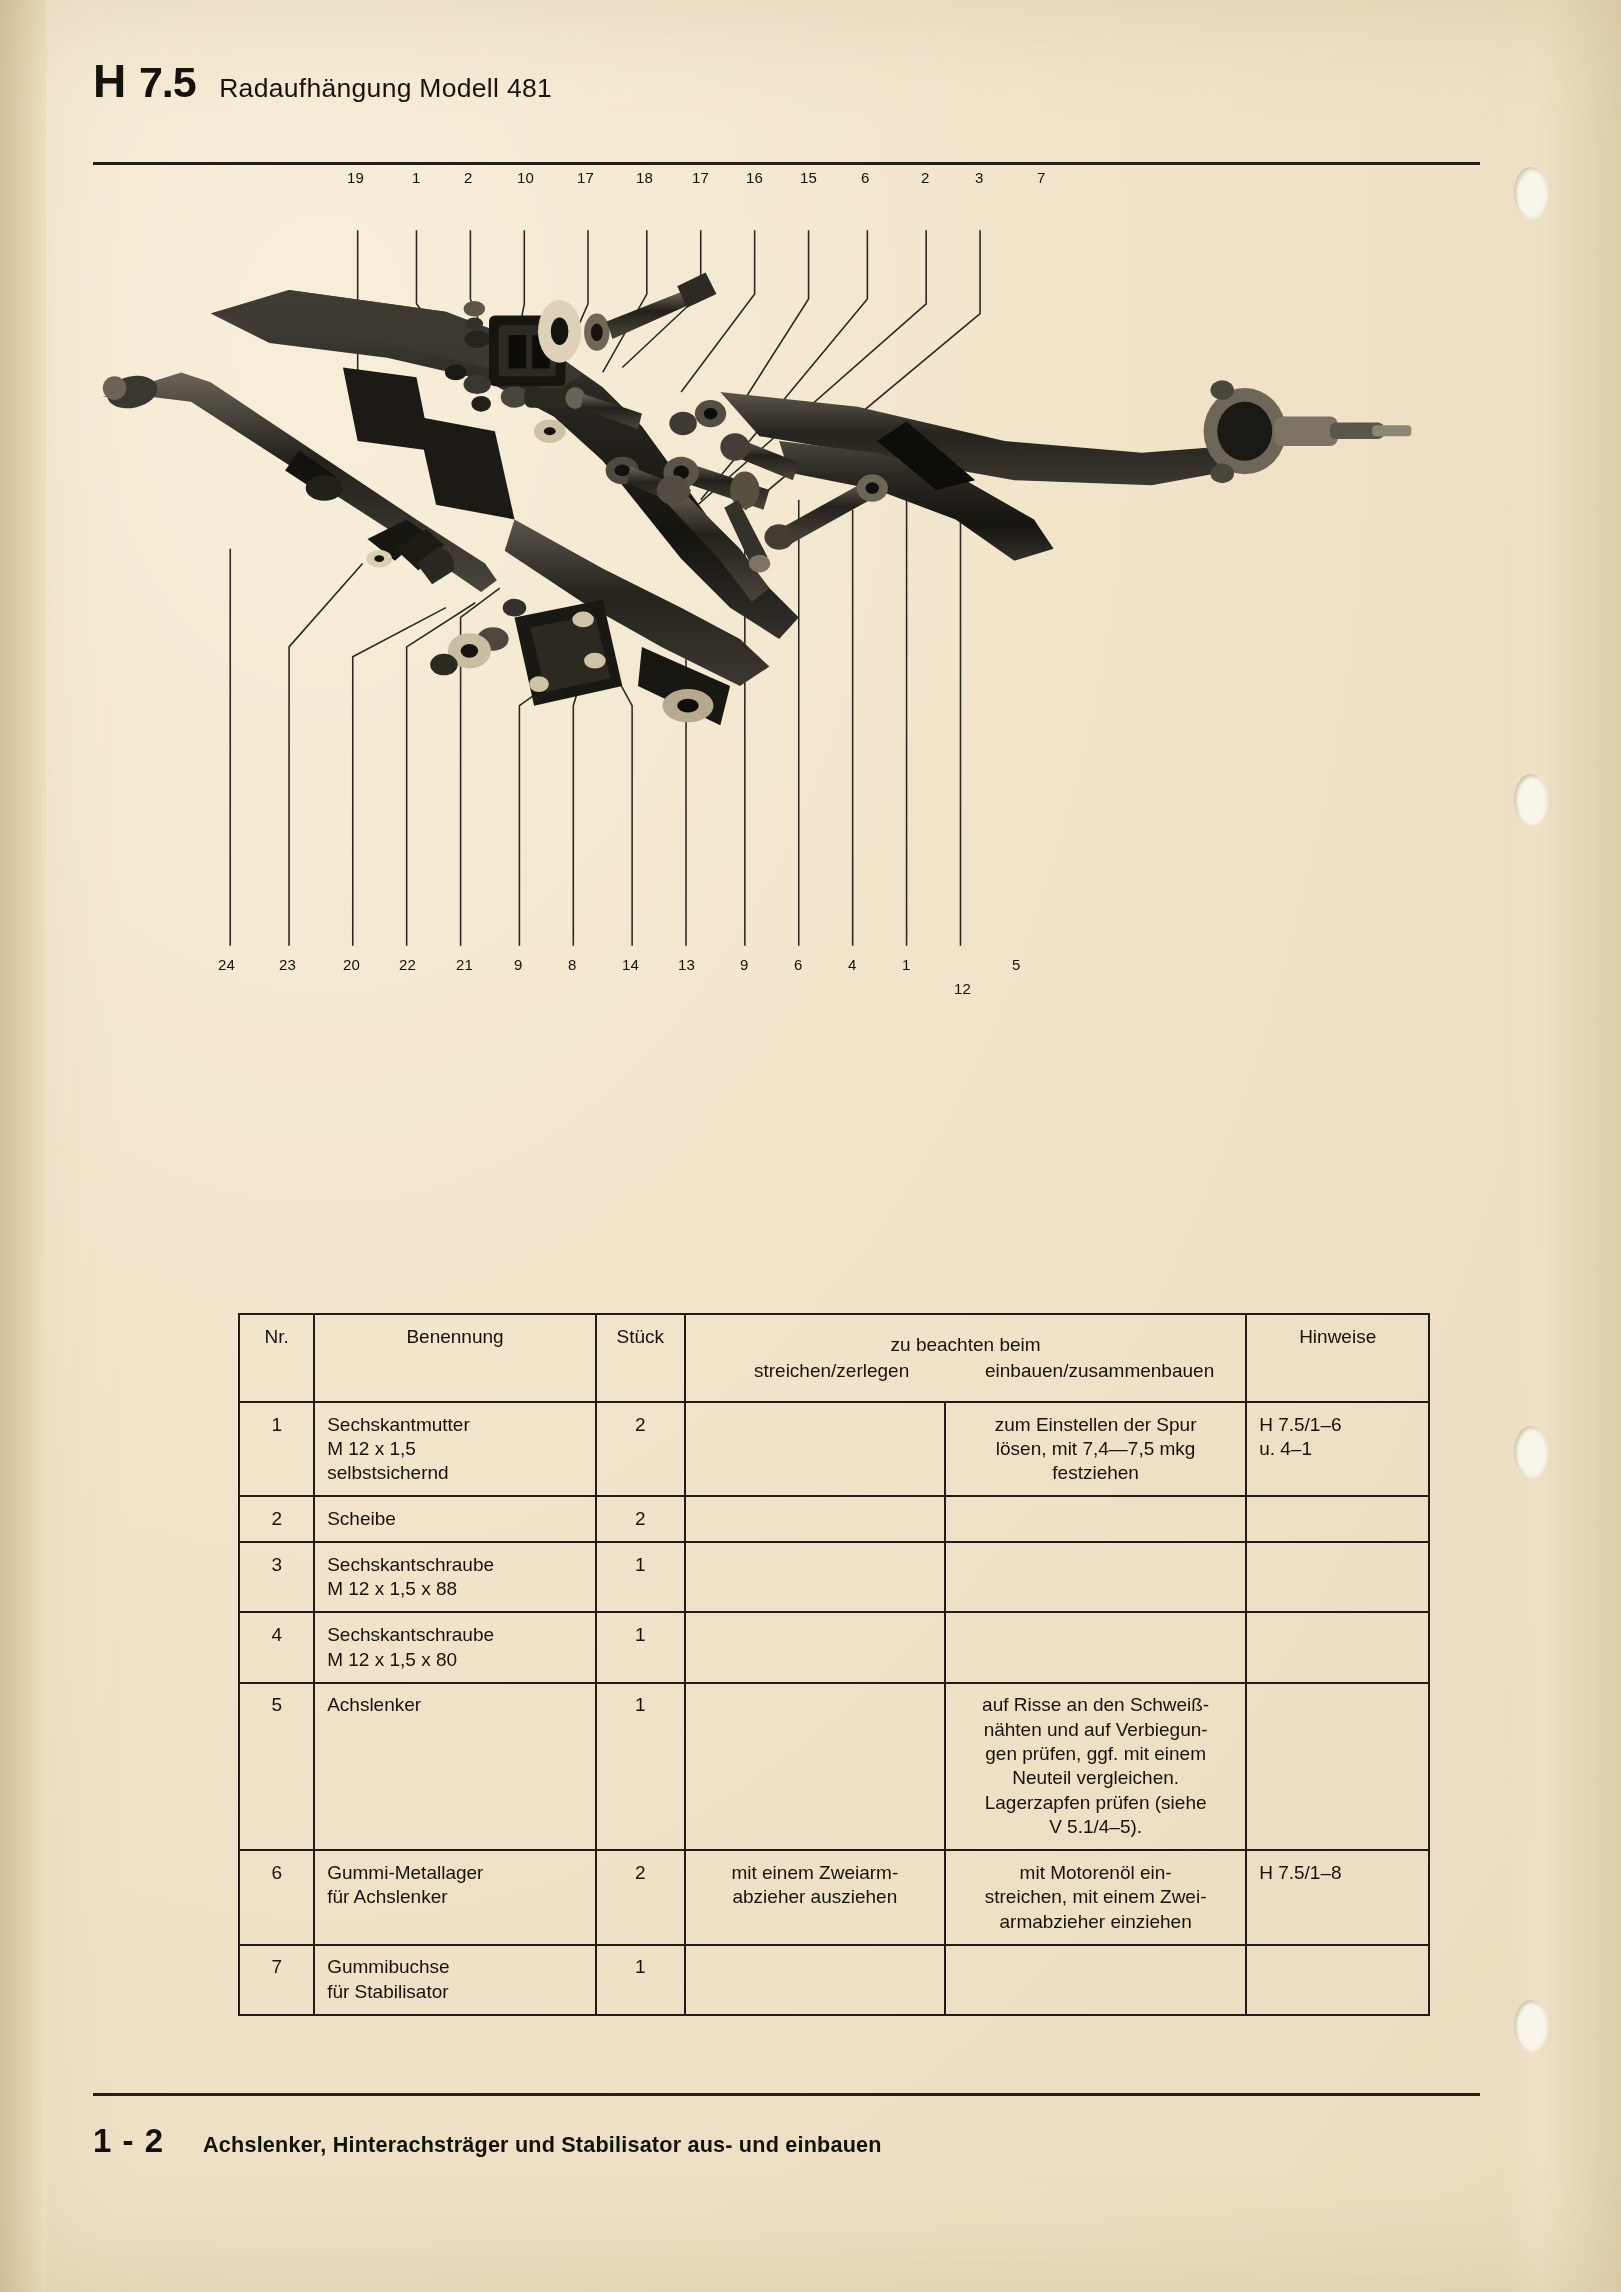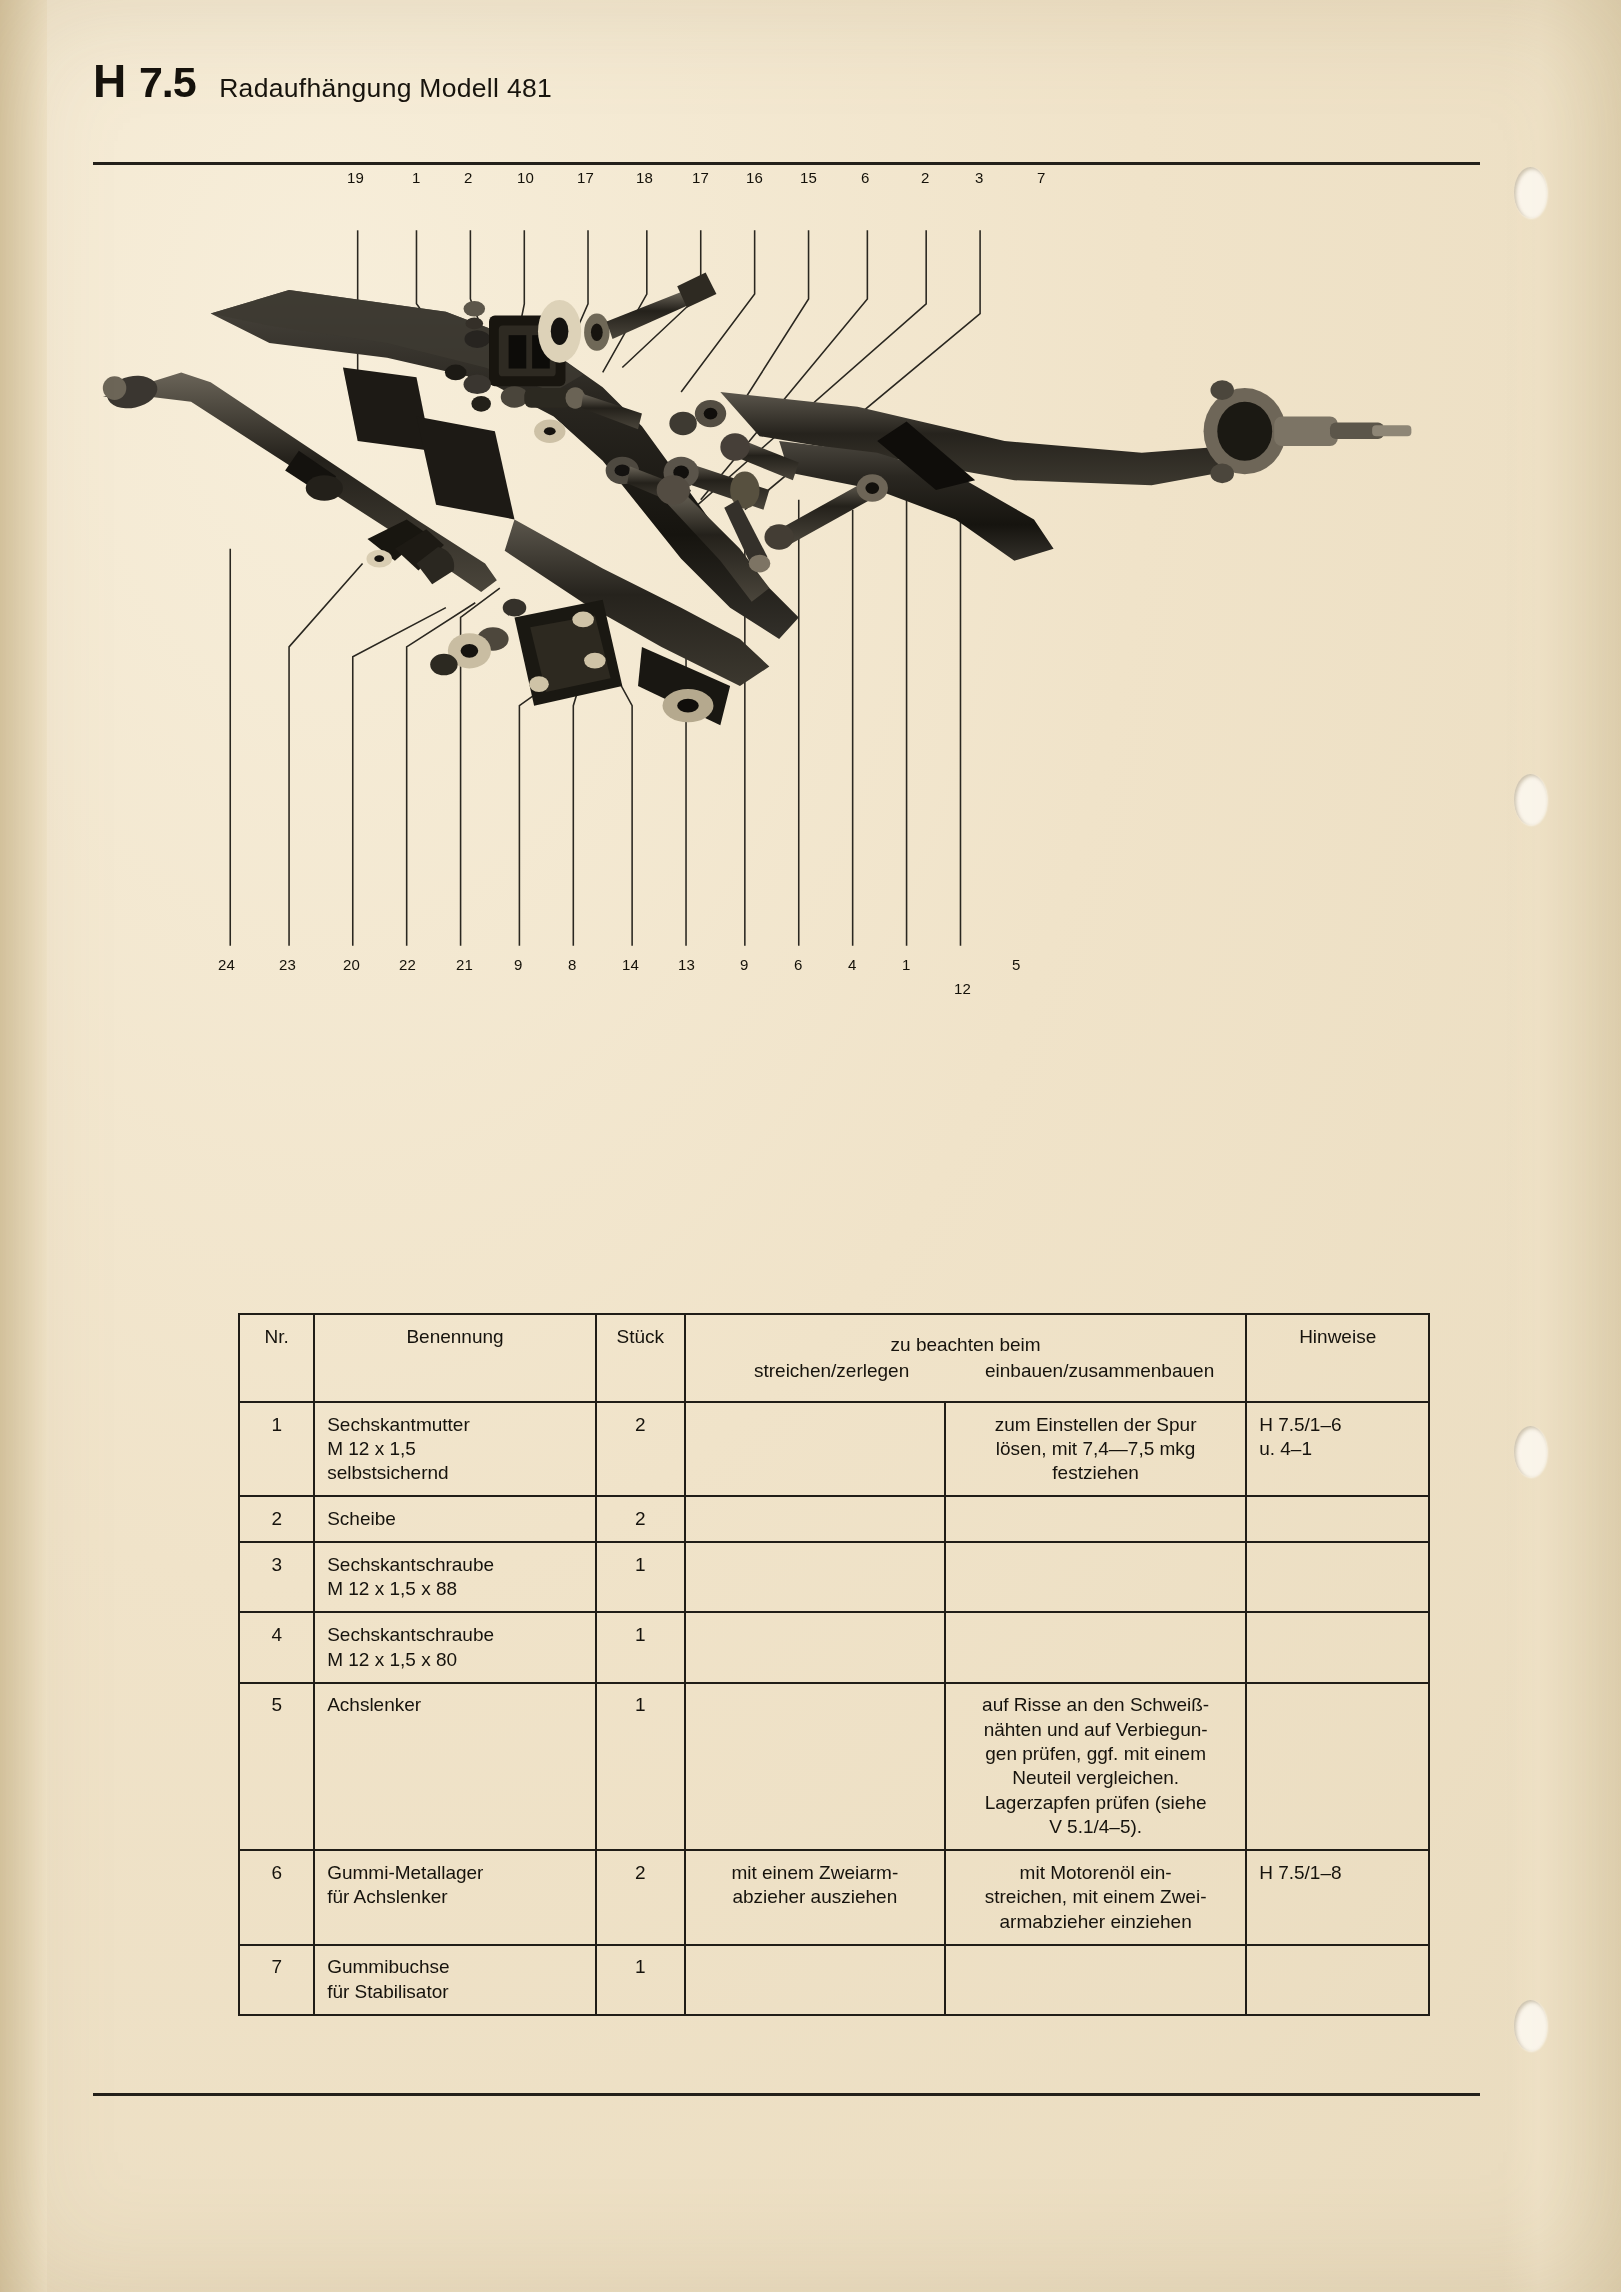--- a/index.html
+++ b/index.html
@@ -521,15 +521,19 @@
           <td class="cell-center">1</td>
           <td class="cell-aus" style="white-space:pre-line"></td>
           <td class="cell-ein" style="white-space:pre-line"></td>
           <td style="white-space:pre-line"></td>
         </tr>
       </tbody>
     </table>
   </div>
 
   <div class="footer-rule"></div>
+  <div class="footer">
+    <span class="footer-page">1 - 2</span>
+    <span class="footer-text">Achslenker, Hinterachsträger und Stabilisator aus- und einbauen</span>
+  </div>
 
 </div>
 
 
 </body></html>

